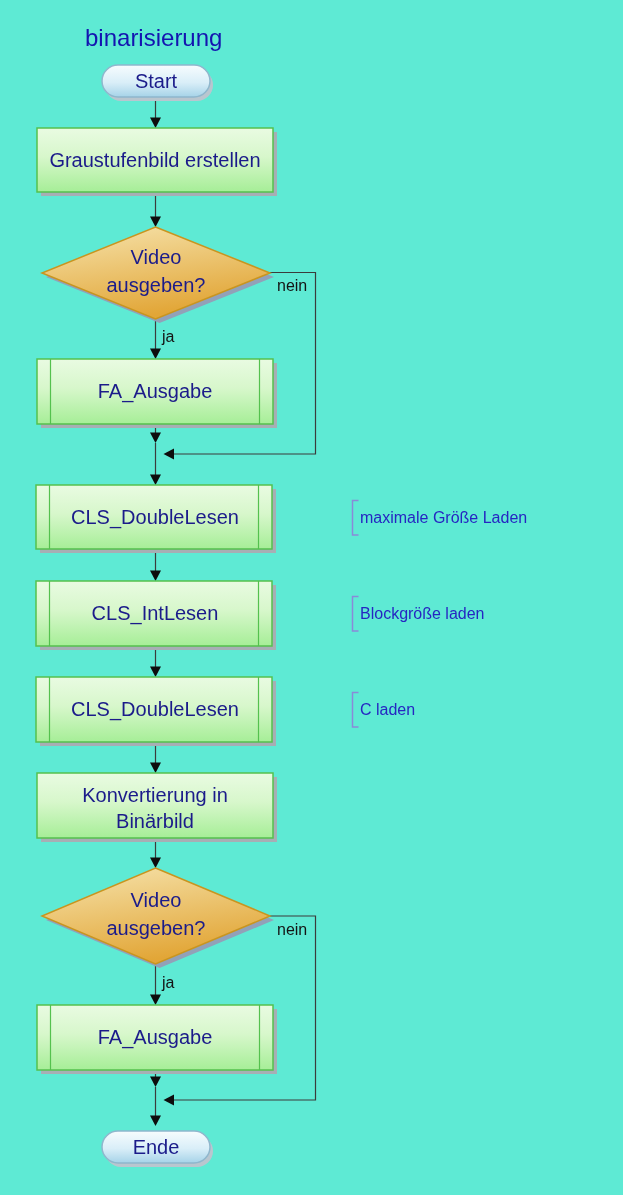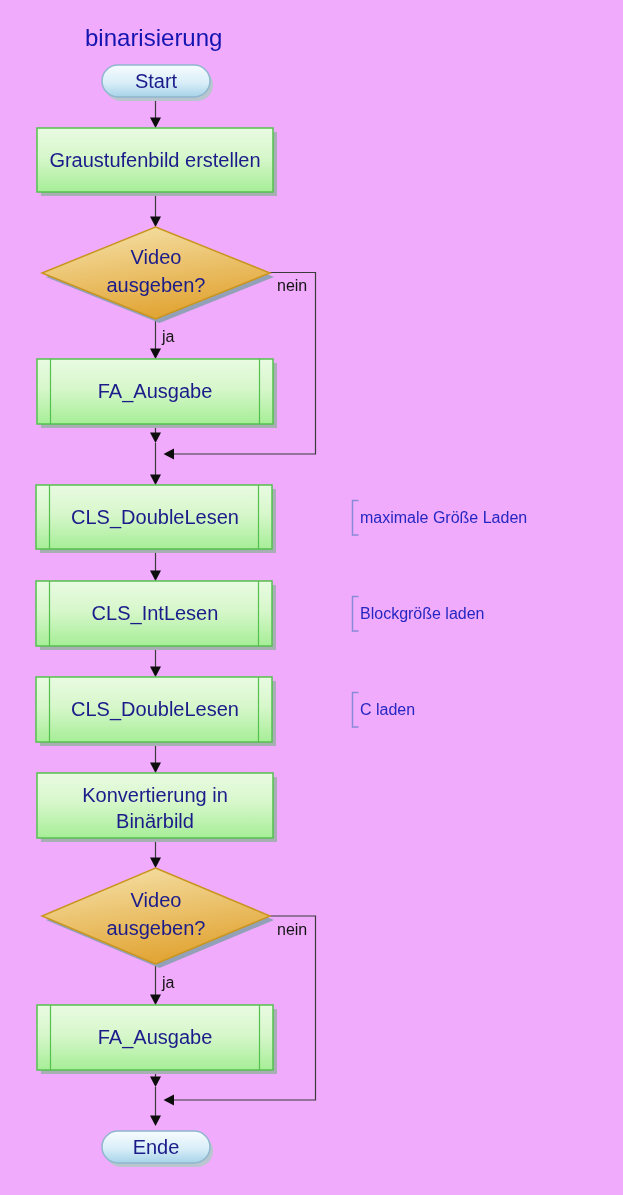--- a/index.html
+++ b/index.html
@@ -5,21 +5,21 @@
   html, body {
     margin: 0;
     padding: 0;
     background: #ffffff;
     font-family: "Liberation Sans", sans-serif;
   }
   .stage {
     position: relative;
     width: 623px;
     height: 1195px;
-    background: #f0abfc;
+    background: #5eead4;
   }
   svg { display: block; }
 
   .title-label {
     font-family: "Liberation Sans", sans-serif;
     font-size: 24px;
     fill: #1414b0;
     text-anchor: start;
   }
   .node-label {

